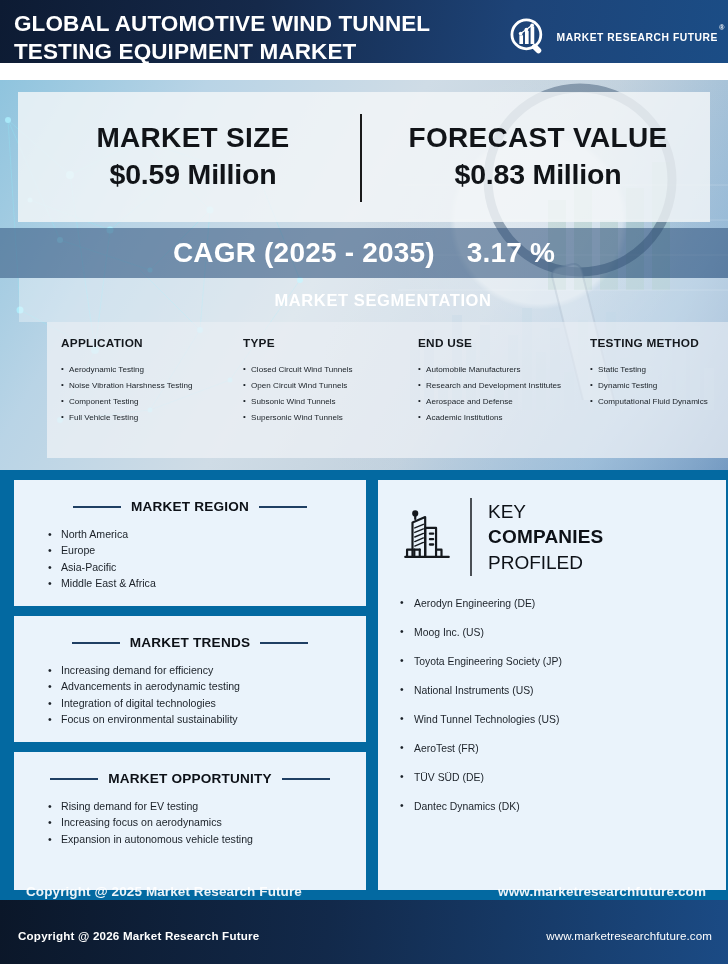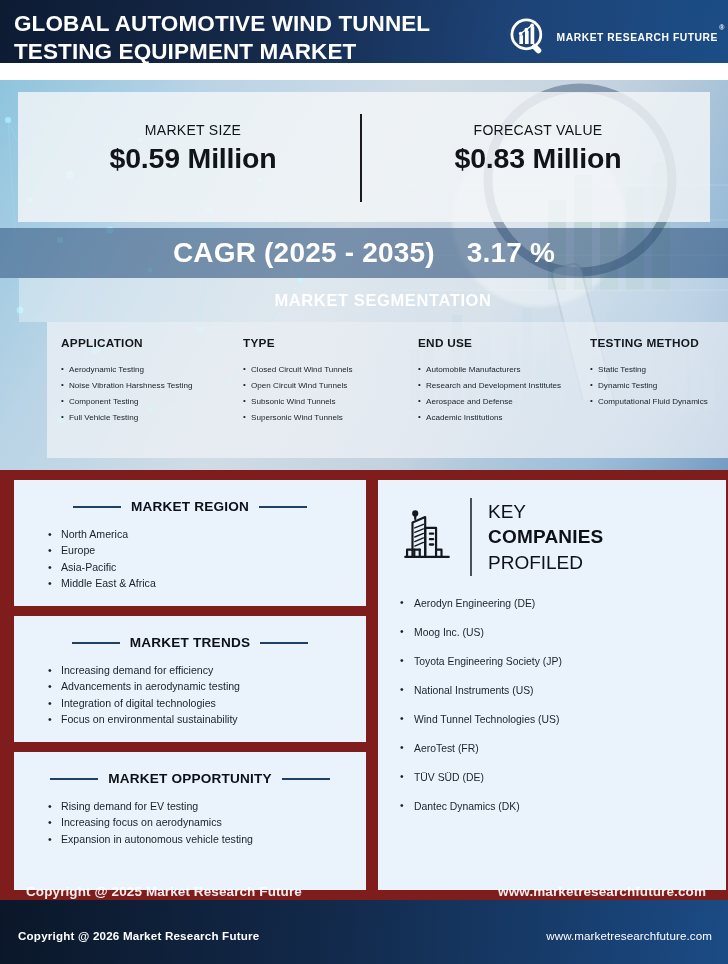--- a/index.html
+++ b/index.html
@@ -91,21 +91,21 @@
     background: rgba(245,247,249,0.80);
   }
   .stat {
     position: absolute;
     top: 30px;
     text-align: center;
     color: #111418;
   }
   .stat.left  { left: 20px;  width: 310px; }
   .stat.right { left: 355px; width: 330px; }
-  .stat-label { font-size: 14px; font-weight: normal; letter-spacing: 0.3px; }
+  .stat-label { font-size: 28px; font-weight: bold; letter-spacing: 0.3px; }
   .stat-value { font-size: 28.5px; font-weight: bold; margin-top: 4px; letter-spacing: -0.2px; }
   .stat-divider {
     position: absolute;
     left: 342px; top: 22px;
     width: 2px; height: 88px;
     background: #1a1a1a;
   }
 
   .band-cagr {
     position: absolute;
@@ -171,21 +171,21 @@
     position: absolute;
     left: 0; top: -1px;
     font-size: 8px;
   }
 
   
   .lower {
     position: absolute;
     left: 0; top: 470px;
     width: 728px; height: 430px;
-    background: #7f1d1d;
+    background: #0369a1;
   }
   .card {
     position: absolute;
     background: #eaf3fb;
   }
   .card-l1 { left: 14px; top: 10px;  width: 352px; height: 126px; }
   .card-l2 { left: 14px; top: 146px; width: 352px; height: 126px; }
   .card-l3 { left: 14px; top: 282px; width: 352px; height: 138px; }
   .card-r  { left: 378px; top: 10px;  width: 348px; height: 410px; }
 

